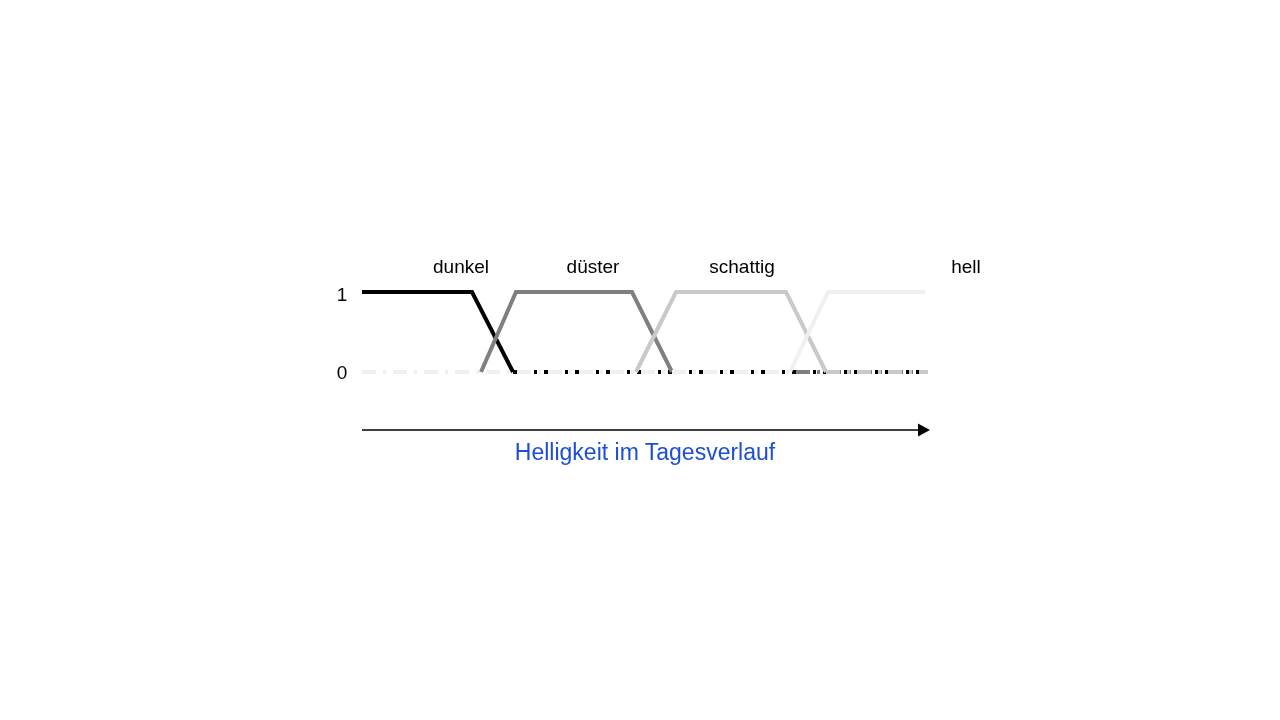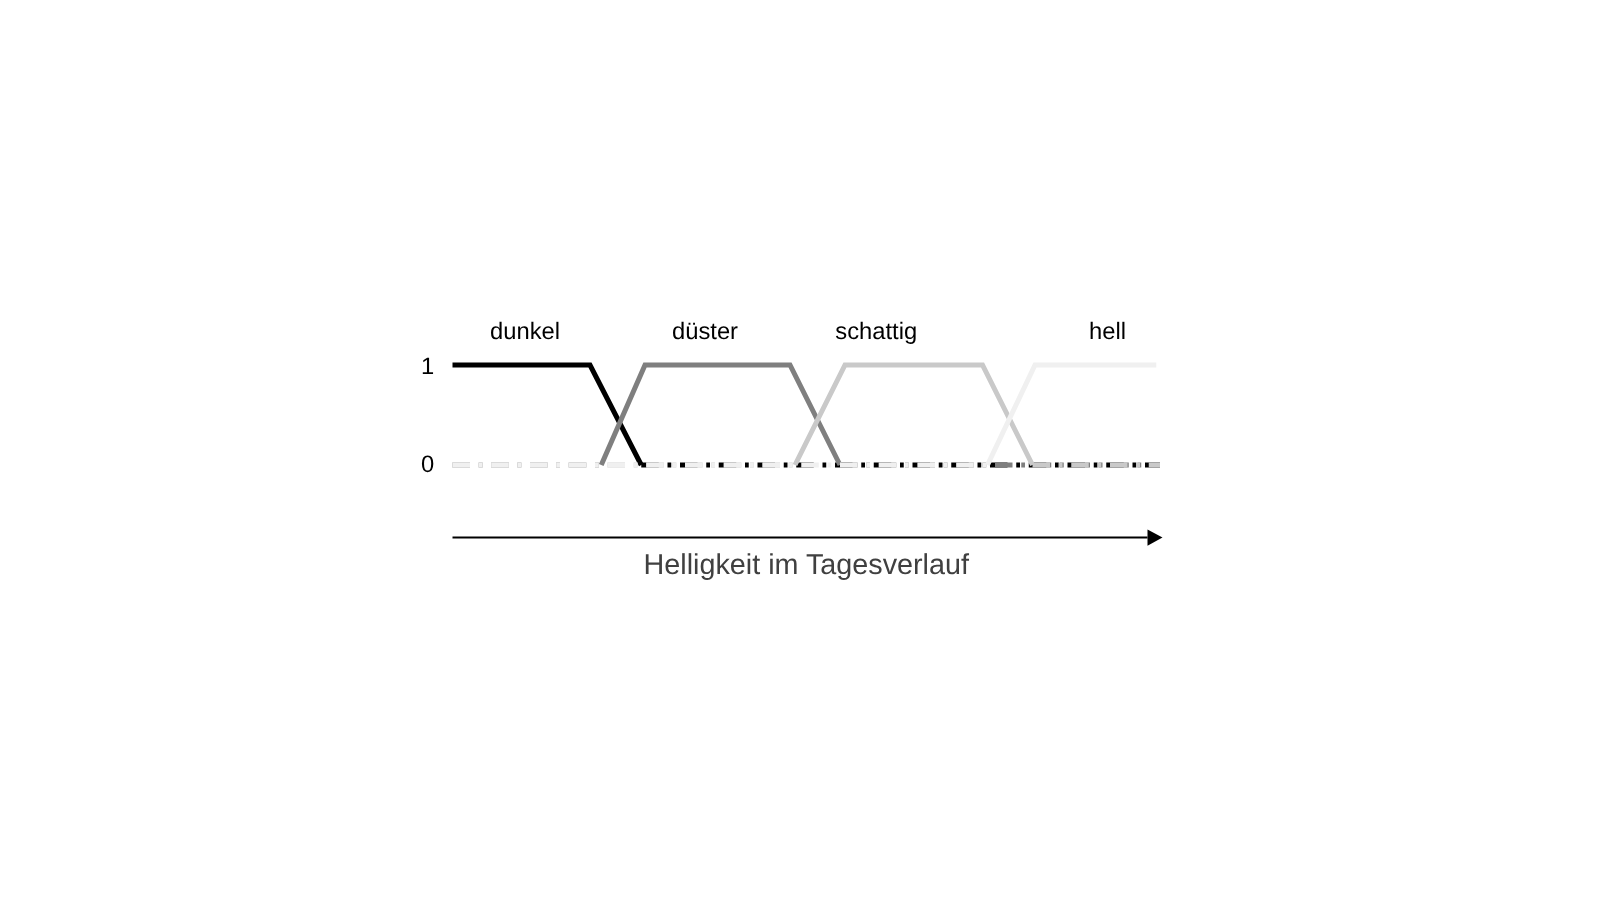--- a/index.html
+++ b/index.html
@@ -31,35 +31,36 @@
     display: block;
   }
   .term-label {
     position: absolute;
     font-size: 19px;
     line-height: 19px;
     color: #000000;
     white-space: nowrap;
     transform: translate(-50%, -50%);
     font-family: "Liberation Sans", sans-serif;
+    margin-left: 41px;
   }
   .axis-tick-label {
     position: absolute;
     font-size: 19px;
     line-height: 19px;
     color: #000000;
     white-space: nowrap;
     transform: translate(-50%, -50%);
     font-family: "Liberation Sans", sans-serif;
   }
   .axis-caption {
     position: absolute;
     font-size: 23px;
     line-height: 23px;
-    color: #404040;
+    color: #1d4ed8;
     white-space: nowrap;
     transform: translate(-50%, -50%);
     font-family: "Liberation Sans", sans-serif;
   }
 </style>
 </head>
 <body>
 
 <div id="chart-root">
 
@@ -79,19 +80,19 @@
     <g>
       <line x1="362" y1="430" x2="918" y2="430" stroke="#000000" stroke-width="1.6"></line>
       <polygon points="918,423.5 930,430 918,436.5" fill="#000000"></polygon>
     </g>
   </svg>
 
   <div class="axis-tick-label" style="left:342px; top:294px;">1</div>
   <div class="axis-tick-label" style="left:342px; top:372px;">0</div>
 
   <div class="term-label" style="left:420px; top:266px;">dunkel</div>
-  <div class="term-label" style="left:564px; top:266px;">düster</div>
+  <div class="term-label" style="left:552px; top:266px;">düster</div>
   <div class="term-label" style="left:701px; top:266px;">schattig</div>
-  <div class="term-label" style="left:886px; top:266px;">hell</div>
+  <div class="term-label" style="left:925px; top:266px;">hell</div>
 
   <div class="axis-caption" style="left:645px; top:452px;">Helligkeit im Tagesverlauf</div>
 
 </div>
 
 </body></html>

